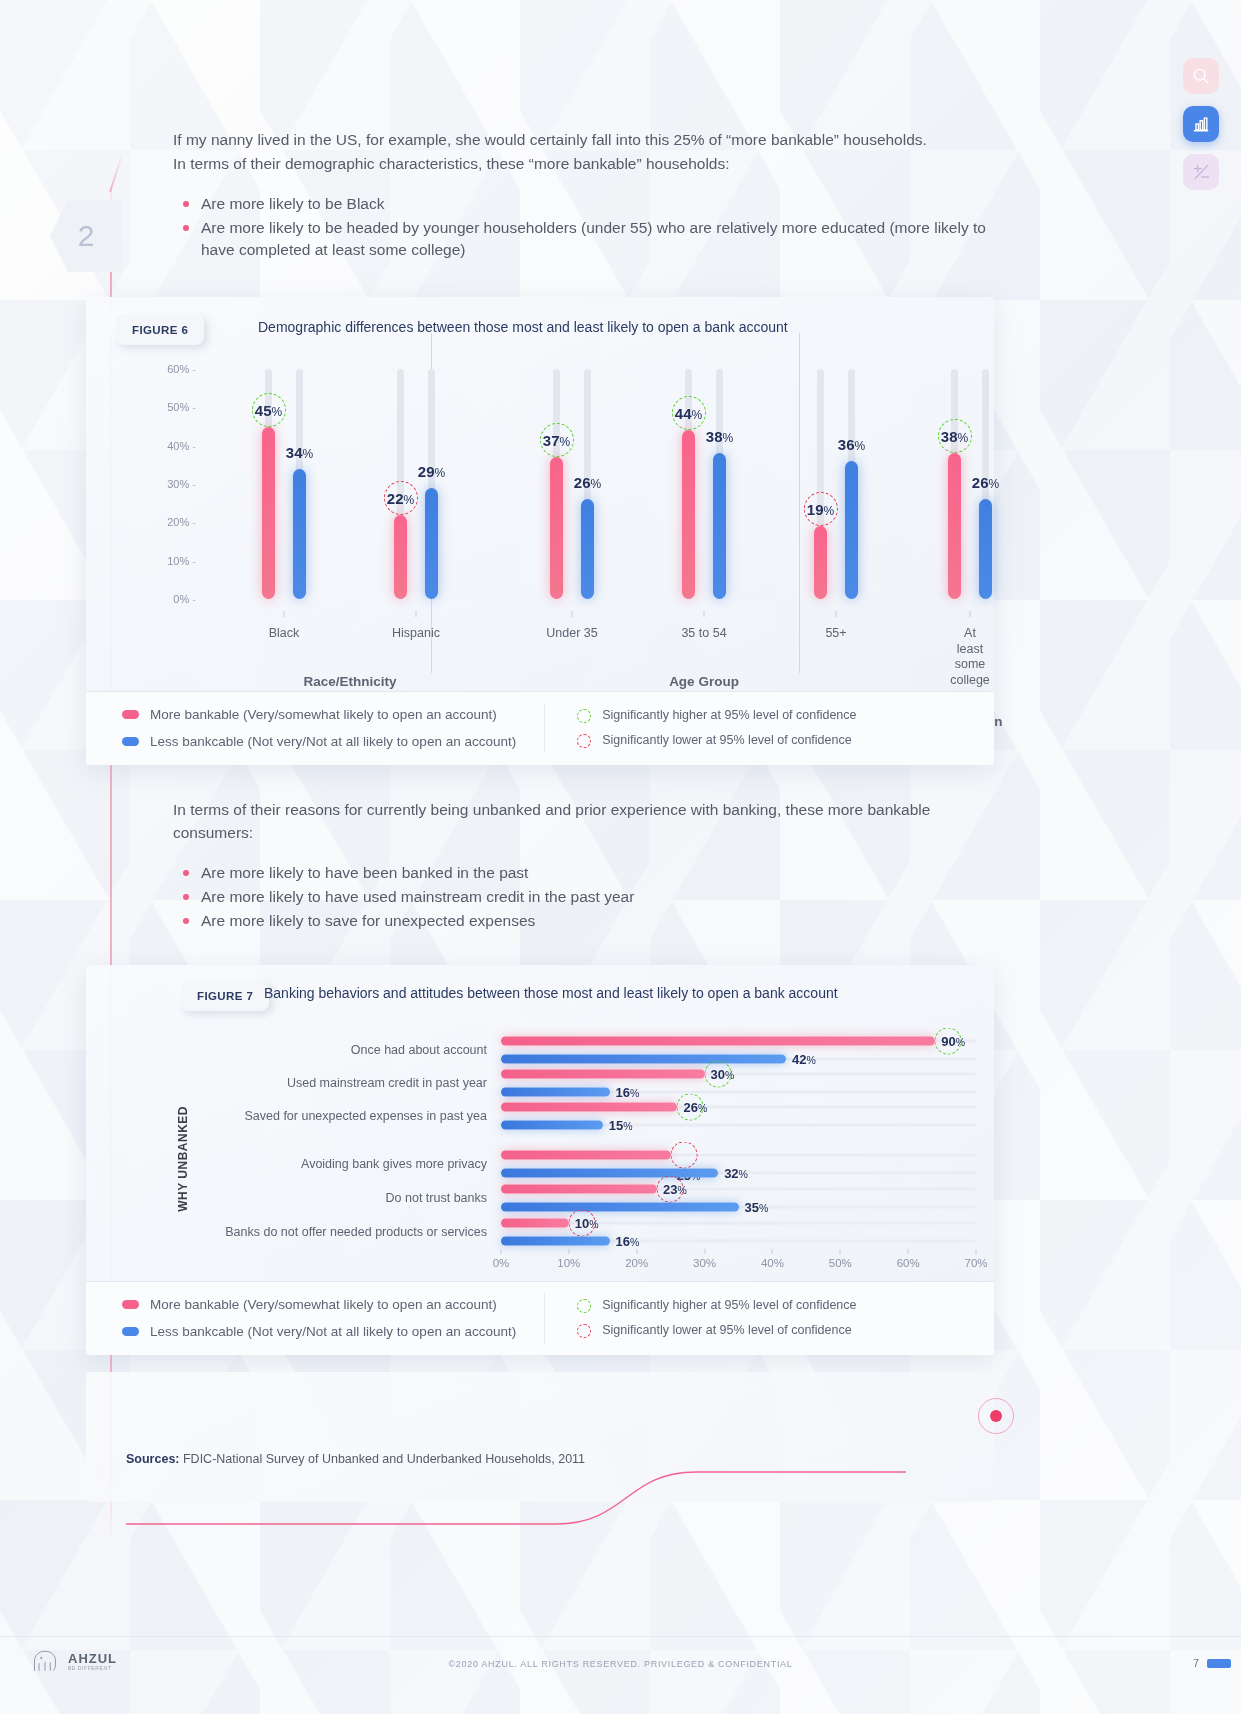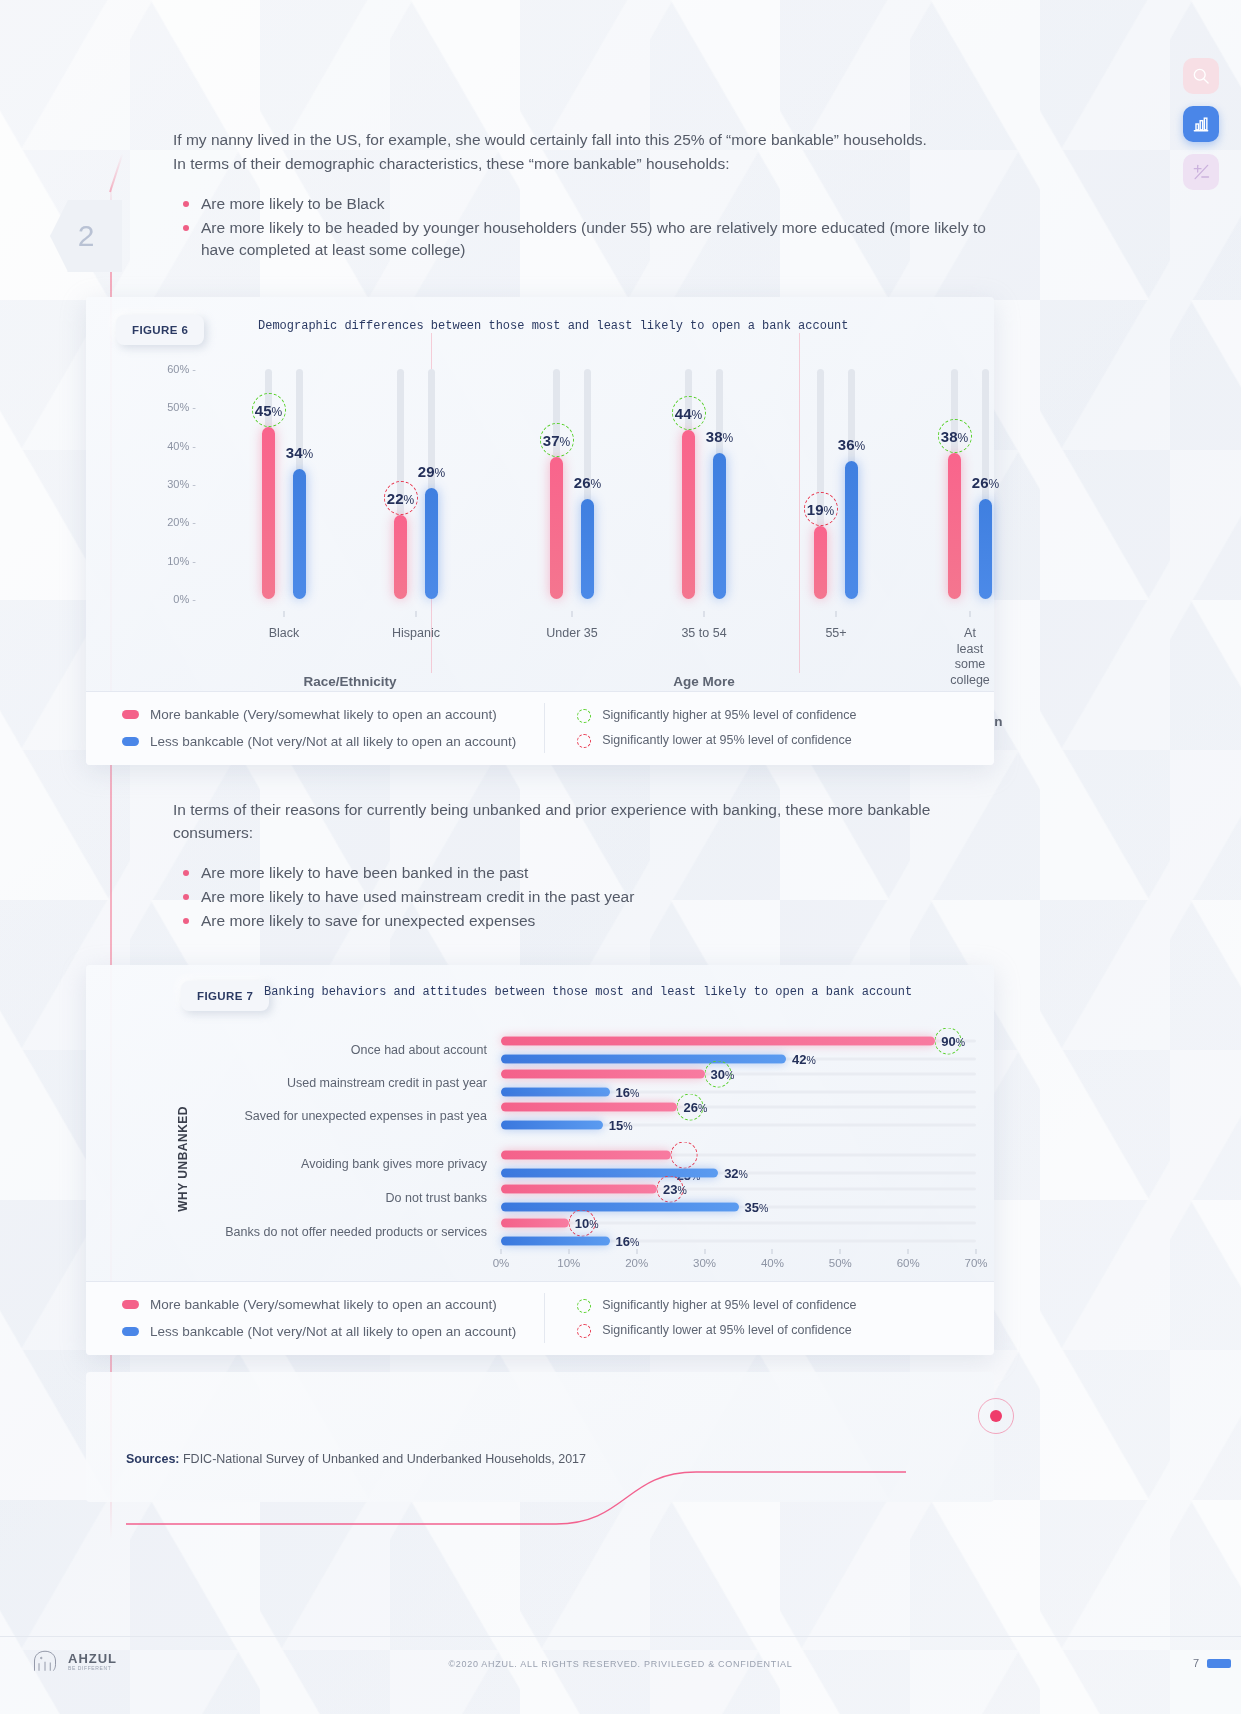--- a/index.html
+++ b/index.html
@@ -78,21 +78,21 @@
   #fig6 { left:86px; top:297px; width:908px; height:468px; }
   #fig7 { left:86px; top:965px; width:908px; height:390px; }
 
   .figtag {
     position:absolute; display:flex; align-items:center; justify-content:center;
     height:30px; padding:0 16px; border-radius:8px;
     background:#f4f6fa;
     box-shadow: 3px 3px 9px rgba(176,186,205,.45), -3px -3px 8px rgba(255,255,255,.95);
     font-size:11.5px; font-weight:bold; letter-spacing:.4px; color:#2b3a63;
   }
-  .figtitle { position:absolute; font-family:Liberation Mono, monospace; font-size:12px; color:#2b3a63; }
+  .figtitle { position:absolute; font-family:Liberation Sans, sans-serif; font-size:14px; color:#2b3a63; }
 
   
   #f6plot { position:absolute; left:118px; top:72px; width:774px; height:230px; }
   .ylab { position:absolute; right:100%; margin-right:8px; transform:translateY(-50%);
           font-size:11px; color:#8d94a4; white-space:nowrap;}
   .ylab:after{ content:" -"; color:#b6bcc9; }
   .gridtrack {
     position:absolute; bottom:0; width:7px; border-radius:4px;
     background:#e2e6ed;
   }
@@ -294,21 +294,21 @@
           <div class="catlabel" style="left: 368px; top: 257px;">Under 35</div>
           <div class="tick6" style="left: 500px; top: 242px;"></div>
           <div class="catlabel" style="left: 500px; top: 257px;">35 to 54</div>
           <div class="tick6" style="left: 632px; top: 242px;"></div>
           <div class="catlabel" style="left: 632px; top: 257px;">55+</div>
           <div class="tick6" style="left: 766px; top: 242px;"></div>
           <div class="catlabel" style="left: 766px; top: 257px;">At least some college</div>
         </div>
       <div id="f6groups">
           <div class="grouplabel" style="left: 146px; top: 305px;">Race/Ethnicity</div>
-          <div class="grouplabel" style="left: 500px; top: 305px;">Age More</div>
+          <div class="grouplabel" style="left: 500px; top: 305px;">Age Group</div>
           <div class="grouplabel" style="left: 766px; top: 305px; margin-top: 40px;">Education</div>
         </div>
     </div>
 
     <div class="legend">
       <div class="col">
         <div class="lrow">
           <span class="sw pink"></span>
           <span>More bankable (Very/somewhat likely to open an account)</span>
         </div>
@@ -436,21 +436,21 @@
       </div>
     </div>
   </div>
   <div class="axistitle7">WHY UNBANKED</div>
 
   <div class="sources-card"></div>
   <svg class="swoosh" viewBox="0 0 780 62" preserveAspectRatio="none">
     <path d="M0,58 L430,58 C500,58 500,6 570,6 L780,6" fill="none" stroke="#f2628f" stroke-width="1.4"></path>
   </svg>
   <div class="sources">
-    <b>Sources:</b><span> FDIC-National Survey of Unbanked and Underbanked Households, 2017</span>
+    <b>Sources:</b><span> FDIC-National Survey of Unbanked and Underbanked Households, 2011</span>
   </div>
   <div class="enddot">
       <i></i>
     </div>
 
   <div class="footline"></div>
   <div class="logo">
     <svg class="mark" viewBox="0 0 40 34" fill="none" stroke="#8a90a0" stroke-width="1.2">
       <path d="M6 30 L6 17 C6 9 12 4 20 4 C28 4 34 9 34 17 L34 22"></path>
       <path d="M12 30 L12 20"></path>

